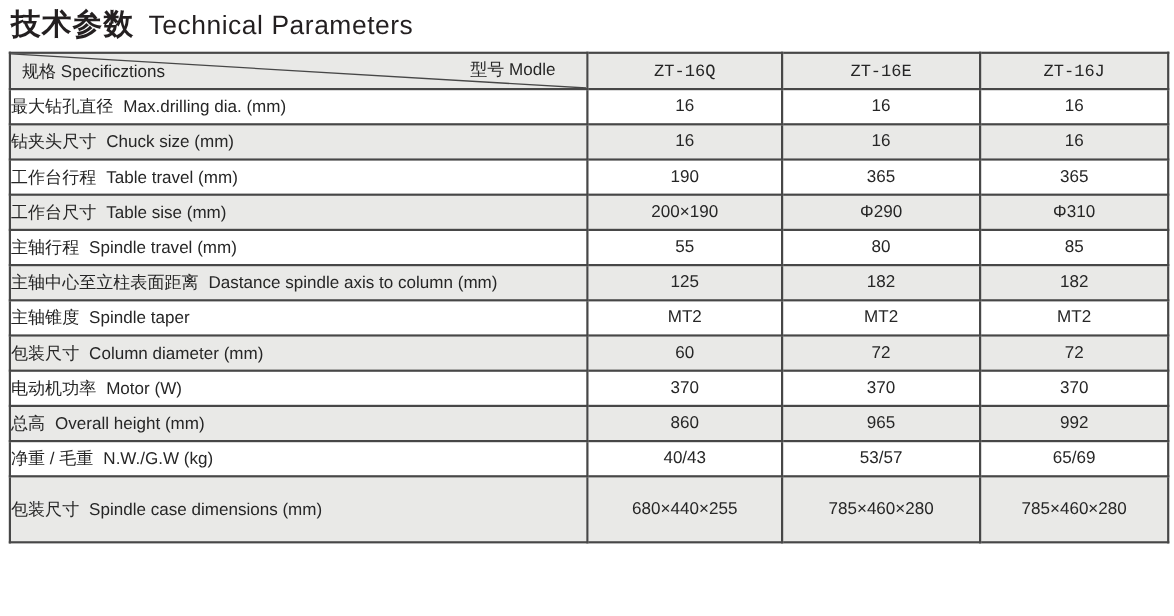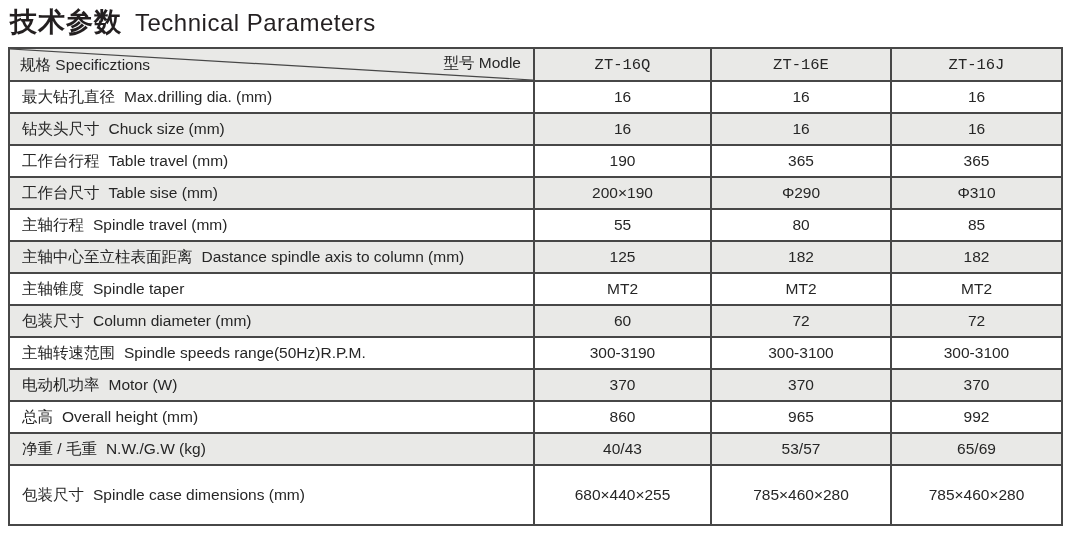--- a/index.html
+++ b/index.html
@@ -68,34 +68,34 @@
     display: block;
   }
   th.corner .spec-label {
     position: absolute;
     left: 10px;
     bottom: 4px;
     font-size: 15.5px;
   }
   th.corner .model-label {
     position: absolute;
-    right: 12px;
+    right: 28px;
     top: 4px;
     font-size: 15.5px;
   }
 
   th.model-col {
     background: #e9e9e7;
     text-align: center;
     font-family: Liberation Mono, monospace;
   }
 
   td.label {
     text-align: left;
-    padding-left: 12px;
+    padding-left: 0;
     background: #ffffff;
     margin-left: 48px;
   }
   td.label .en { margin-left: 9px; }
   td.val {
     text-align: center;
     background: #ffffff;
   }
   tbody tr:nth-child(even) td { background: #e9e9e7; }
 </style>
@@ -172,26 +172,20 @@
         <td class="val">MT2</td>
         <td class="val">MT2</td>
       </tr>
       <tr>
         <td class="label"><span class="cn">包装尺寸</span><span class="en">Column diameter (mm)</span></td>
         <td class="val">60</td>
         <td class="val">72</td>
         <td class="val">72</td>
       </tr>
       <tr>
-        <td class="label"><span class="cn">主轴转速范围</span><span class="en">Spindle speeds range(50Hz)R.P.M.</span></td>
-        <td class="val">300-3190</td>
-        <td class="val">300-3100</td>
-        <td class="val">300-3100</td>
-      </tr>
-      <tr>
         <td class="label"><span class="cn">电动机功率</span><span class="en">Motor (W)</span></td>
         <td class="val">370</td>
         <td class="val">370</td>
         <td class="val">370</td>
       </tr>
       <tr>
         <td class="label"><span class="cn">总高</span><span class="en">Overall height (mm)</span></td>
         <td class="val">860</td>
         <td class="val">965</td>
         <td class="val">992</td>

